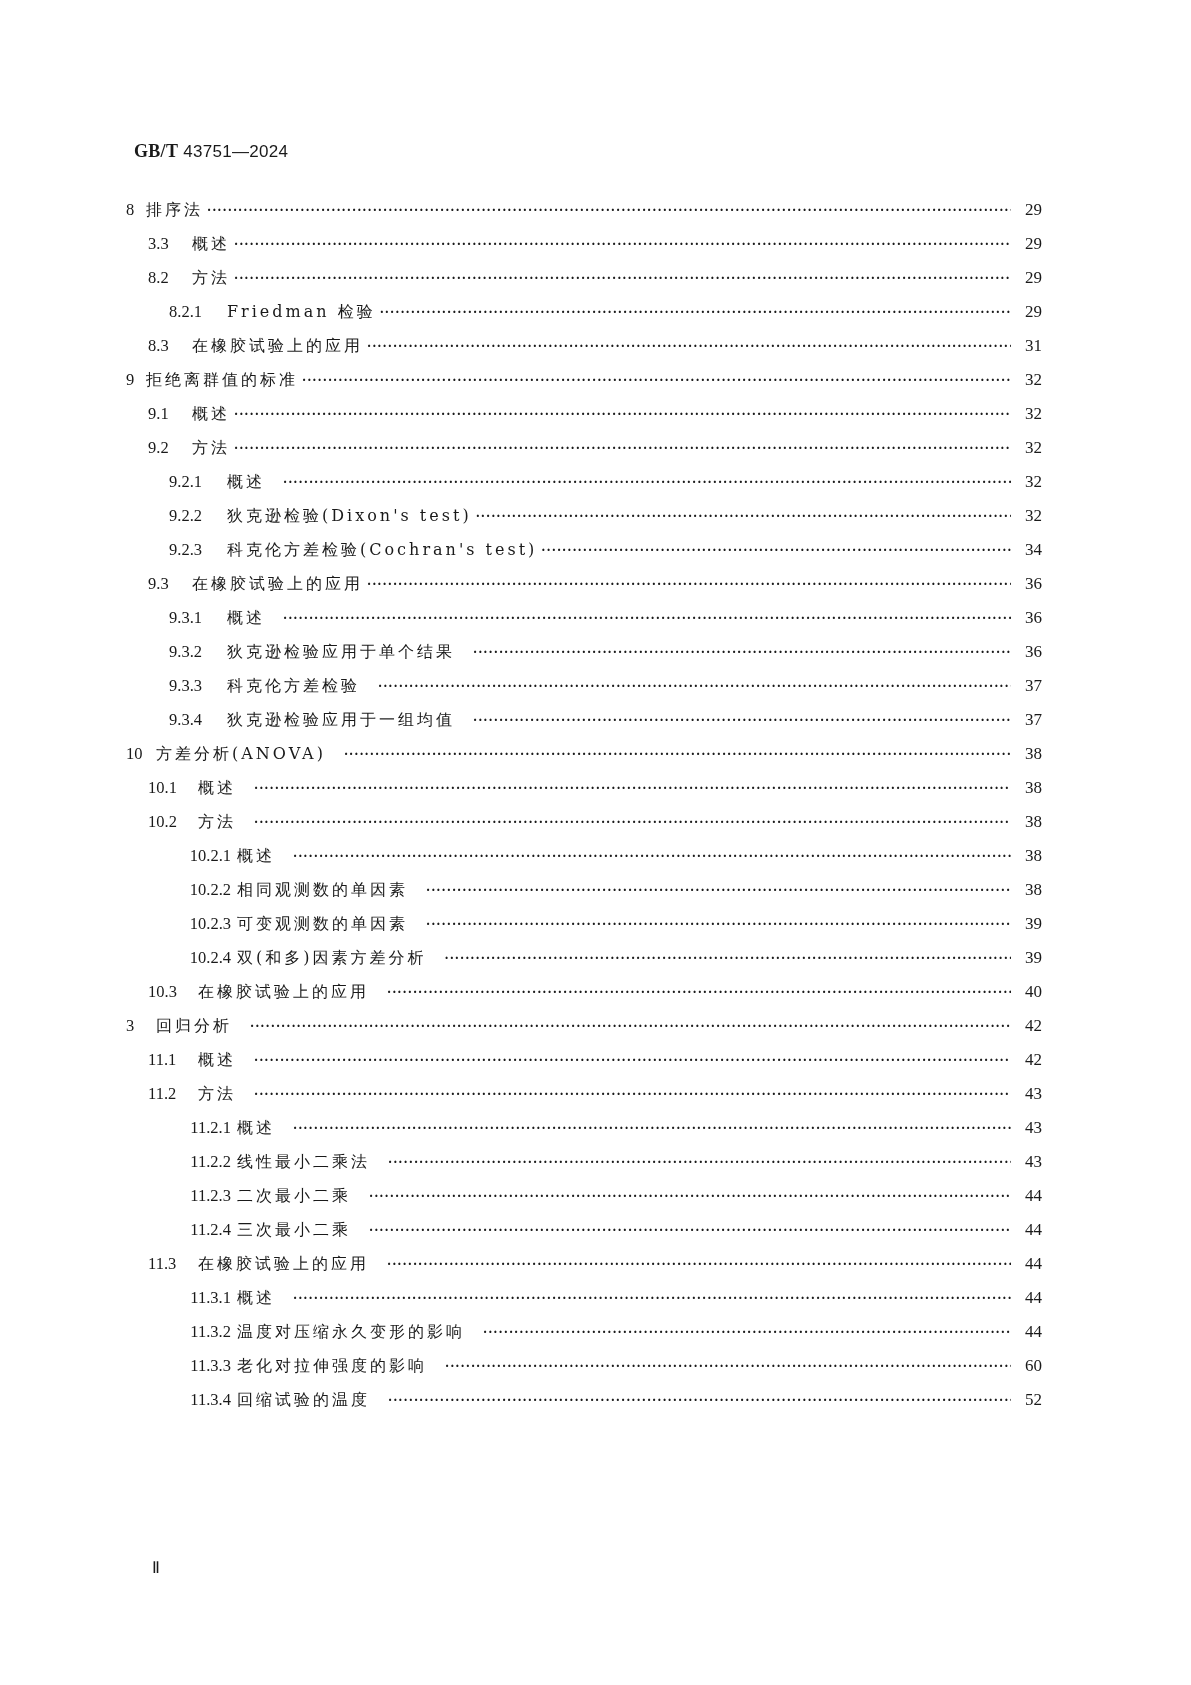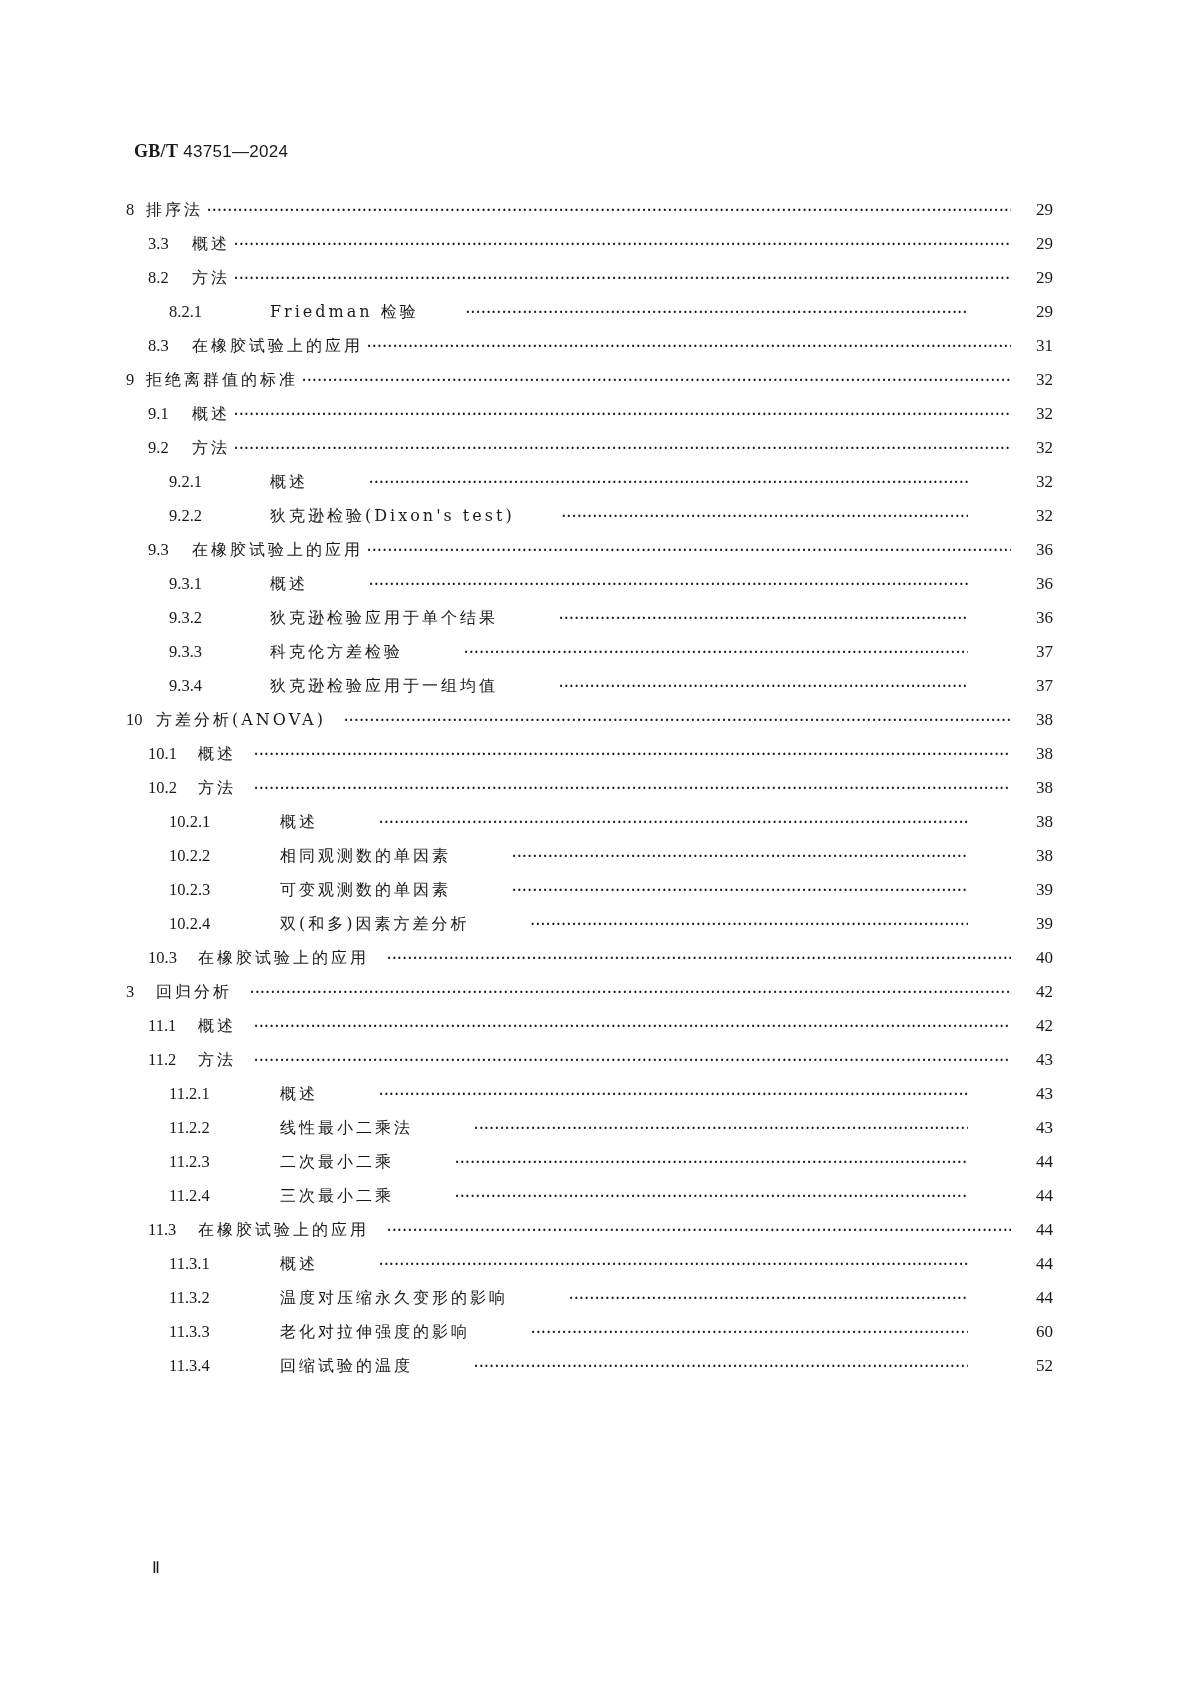--- a/index.html
+++ b/index.html
@@ -9,30 +9,30 @@
               font-family: "Liberation Sans", "DejaVu Sans", sans-serif; letter-spacing: 0.3px; }
   .doc-code .gb { font-family: "Liberation Serif", serif; font-weight: bold; font-size: 18px; }
   .toc { position: absolute; left: 126px; top: 193px; width: 927px; }
   .toc-row { position: relative; height: 34px; display: flex; align-items: center;
              font-size: 16px; }
   .toc-row .num { flex: 0 0 auto; font-family: "Liberation Serif", serif; font-size: 16.5px; }
   .toc-row .title { flex: 0 0 auto; margin-left: 6px; letter-spacing: 3px; white-space: nowrap; }
   .toc-row .leader { flex: 1 1 auto; overflow: hidden; white-space: nowrap; margin-left: 4px;
                      margin-right: 14px; letter-spacing: 1px; font-size: 12px; line-height: 1; }
   .toc-row .leader::after { content: "··································································································································································································"; font-weight: bold; }
-  .toc-row .page { flex: 0 0 28px; text-align: right; font-family: "Liberation Serif", serif; font-size: 17px; }
+  .toc-row .page { flex: 0 0 28px; text-align: left; font-family: "Liberation Serif", serif; font-size: 17px; }
   .l1 { padding-left: 0px; }
   .l2 { padding-left: 22px; }
-  .l3 { padding-left: 43px; gap: 43px; }
+  .l3 { padding-left: 43px; }
   .l2 .num { width: 38px; }
   .l1 .num { width: 14px; }
   .l3 .num { width: 52px; }
   .l1.wide .num { width: 24px; }
   .l2.wide .num { width: 44px; }
-  .l3.wide .num { width: 62px; }
+  .l3.wide .num { width: 62px; text-align: right; }
   .gap .leader { margin-left: 18px; }
   .footer { position: absolute; left: 152px; top: 1558px; font-size: 16px;
             font-family: "Liberation Serif", serif; }
 </style>
 </head>
 <body>
 
 <div class="doc-code">
   <span class="gb">GB/T</span>
   <span>43751—2024</span>
@@ -92,20 +92,26 @@
       <span class="title">概述</span>
       <span class="leader"></span>
       <span class="page">32</span>
     </div>
     <div class="toc-row l3">
       <span class="num">9.2.2</span>
       <span class="title">狄克逊检验(Dixon's test)</span>
       <span class="leader"></span>
       <span class="page">32</span>
     </div>
+    <div class="toc-row l3">
+      <span class="num">9.2.3</span>
+      <span class="title">科克伦方差检验(Cochran's test)</span>
+      <span class="leader"></span>
+      <span class="page">34</span>
+    </div>
     <div class="toc-row l2">
       <span class="num">9.3</span>
       <span class="title">在橡胶试验上的应用</span>
       <span class="leader"></span>
       <span class="page">36</span>
     </div>
     <div class="toc-row l3 gap">
       <span class="num">9.3.1</span>
       <span class="title">概述</span>
       <span class="leader"></span>

